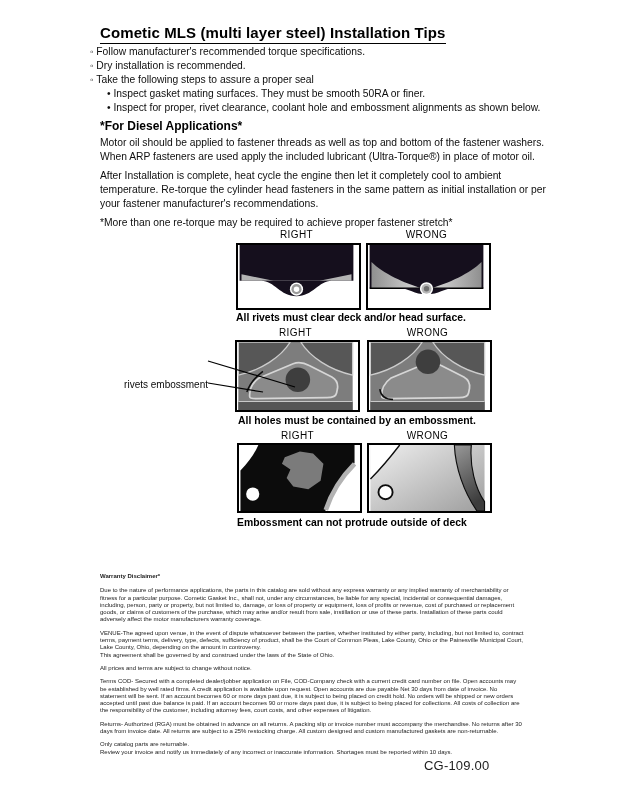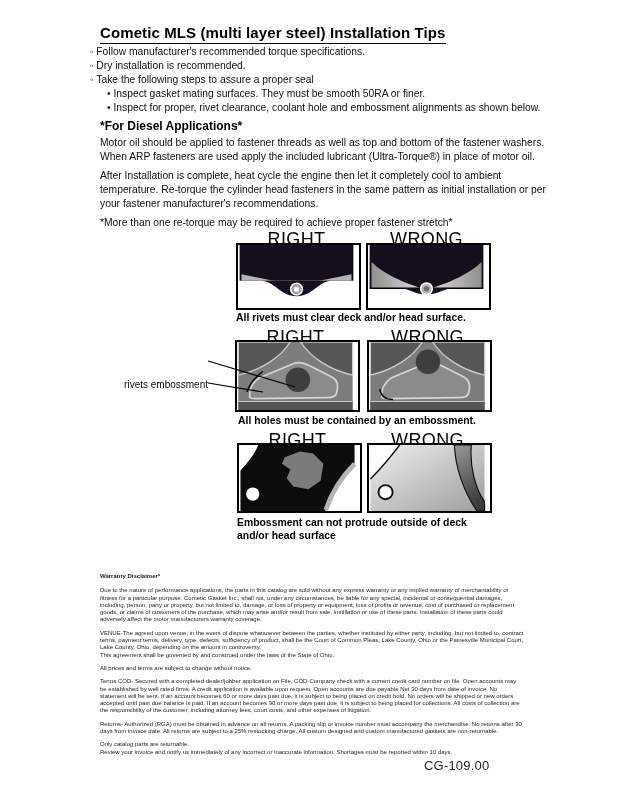--- a/index.html
+++ b/index.html
@@ -14,21 +14,21 @@
   }
   .bullet-list{left:90px;top:45px;width:470px;font-size:10.3px;line-height:14px;color:#0e0e0e;}
   .bullet::before{content:"\25E6\00a0";font-size:10px;}
   .subbullet{margin-left:17px;}
   .subbullet::before{content:"\2022\00a0";}
   .section-heading{left:100px;top:119px;font-size:12px;font-weight:bold;color:#000;}
   .para{left:100px;width:452px;font-size:10.3px;line-height:14px;color:#0e0e0e;}
   .p1{top:136px;}
   .p2{top:169px;}
   .p3{top:216px;}
-  .dg-header{width:121px;text-align:center;font-size:18px;letter-spacing:.4px;color:#050505;}
+  .dg-header{width:121px;text-align:center;font-size:10px;letter-spacing:.4px;color:#050505;}
   .dg-box{width:121px;border:2px solid #000;background:#fff;line-height:0;}
   .dg-box svg{display:block;}
   .dg-caption{font-size:10.4px;font-weight:bold;color:#000;line-height:13px;}
   .callout{width:103px;text-align:right;font-size:10px;line-height:11.5px;color:#0a0a0a;}
   .leader{pointer-events:none;z-index:5;}
   .fineprint{left:100px;top:573px;width:424px;font-size:6px;line-height:7.3px;color:#1c1c1c;}
   .fineprint .fp-h{font-weight:bold;margin:0 0 7px 0;}
   .fineprint p{margin:0;}
   .fineprint p.gap{margin-top:6px;}
   .footer-code{left:389px;top:758px;font-size:13px;color:#1d1d1d;letter-spacing:.2px;margin-left:35px;}
@@ -162,21 +162,20 @@
       <rect width="121" height="70" fill="url(#g3w)"></rect>
       <path d="M0,0 H31 C21,13 9,27 0,36 Z" fill="#ffffff"></path>
       <path d="M31,0 C21,13 9,27 0,36" stroke="#0d0d0d" stroke-width="1.5" fill="none"></path>
       <path d="M89,0 H107 C105,22 111,46 121,60 V70 H113 C99,50 90,24 89,0 Z" fill="url(#g3d)" stroke="#0d0d0d" stroke-width="1.2"></path>
       <circle cx="16" cy="50" r="7.5" fill="#ffffff" stroke="#0d0d0d" stroke-width="2"></circle>
     </svg>
   </div>
 
   <div class="abs dg-caption" style="left:237px;top:516px;width:270px;">
     <div>Embossment can not protrude outside of deck</div>
-    <div>and/or head surface</div>
   </div>
 
   <div class="abs fineprint">
     <p class="fp-h">Warranty Disclaimer*</p>
     <p>Due to the nature of performance applications, the parts in this catalog are sold without any express warranty or any implied warranty of merchantability or fitness for a particular purpose.  Cometic Gasket Inc., shall not, under any circumstances, be liable for any special, incidental or consequential damages, including, person, party or property, but not limited to, damage, or loss of property or equipment, loss of profits or revenue, cost of purchased or replacement goods, or claims of customers of the purchase, which may arise and/or result from sale, instillation or use of these parts.  Installation of these parts could adversely affect the motor manufacturers warranty coverage.</p>
     <p class="gap">VENUE-The agreed upon venue, in the event of dispute whatsoever between the parties, whether instituted by either party, including, but not limited to, contract terms, payment terms, delivery, type, defects, sufficiency of product, shall be the Court of Common Pleas, Lake County, Ohio or the Painesville Municipal Court, Lake County, Ohio, depending on the amount in controversy.</p>
     <p>This agreement shall be governed by and construed under the laws of the State of Ohio.</p>
     <p class="gap">All prices and terms are subject to change without notice.</p>
     <p class="gap">Terms COD- Secured with a completed dealer/jobber application on File, COD-Company check with a current credit card number on file.  Open accounts may be established by well rated firms.  A credit application is available upon request.  Open accounts are due payable Net 30 days from date of invoice.  No statement will be sent.  If an account becomes 60 or more days past due, it is subject to being placed on credit hold.  No orders will be shipped or new orders accepted until past due balance is paid.  If an account becomes 90 or more days past due, it is subject to being placed for collections.  All costs of collection are the responsibility of the customer, including attorney fees, court costs, and other expenses of litigation.</p>
     <p class="gap">Returns- Authorized (RGA) must be obtained in advance on all returns.  A packing slip or invoice number must accompany the merchandise.  No returns after 30 days from invoice date.  All returns are subject to a 25% restocking charge.  All custom designed and custom manufactured gaskets are non-returnable.</p>

